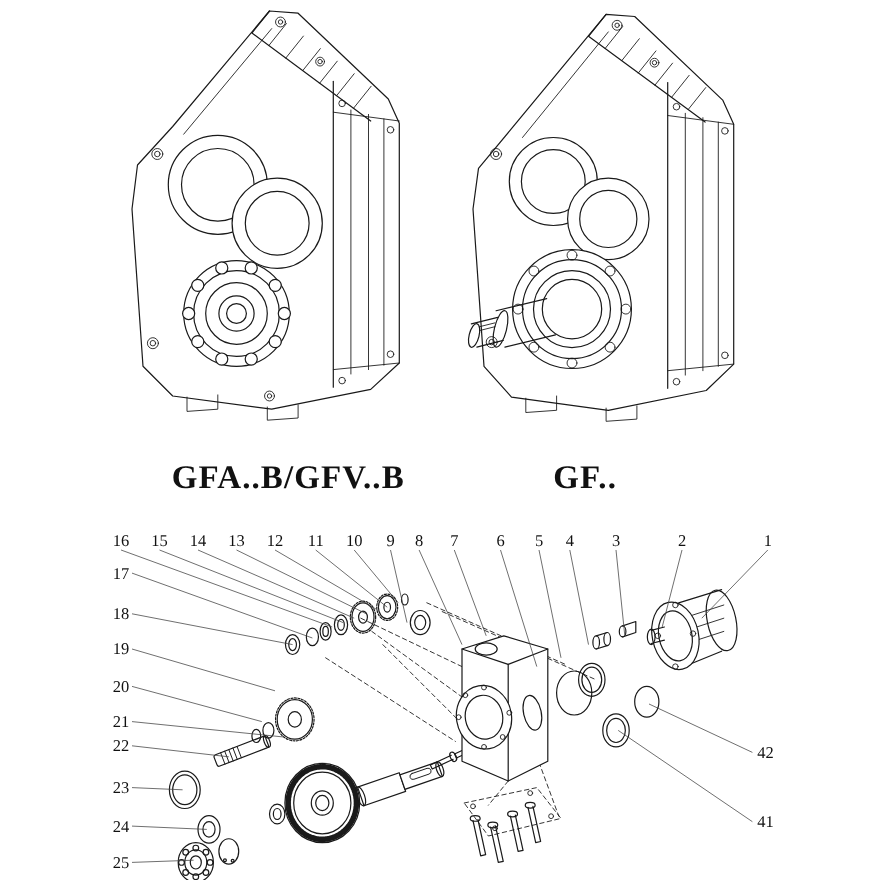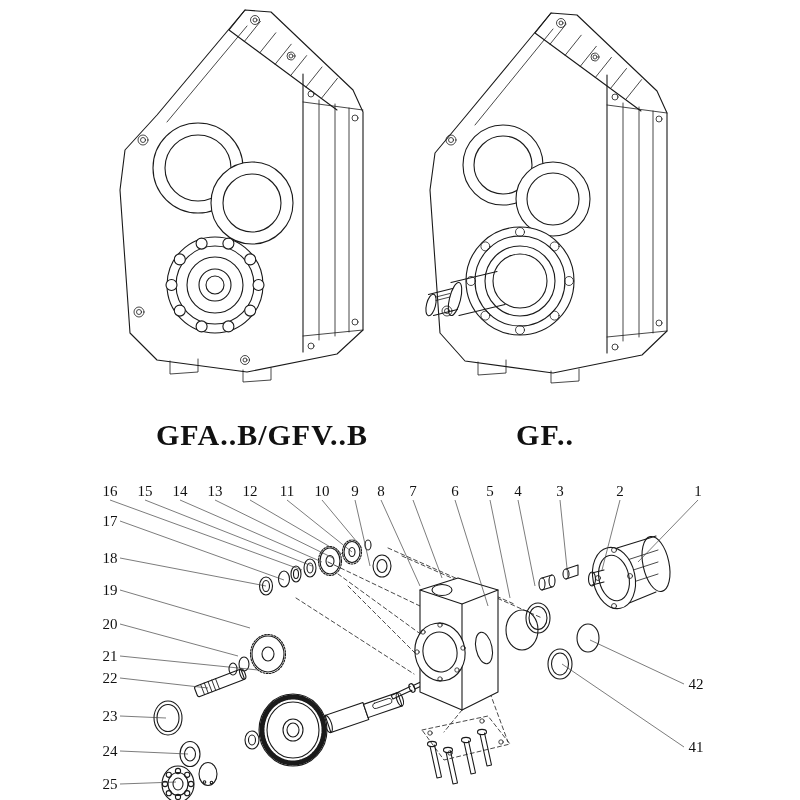--- a/index.html
+++ b/index.html
@@ -127,21 +127,21 @@
       <circle cx="190" cy="52" r="4"></circle>
         <circle cx="190" cy="52" r="2"></circle>
       <circle cx="42" cy="306" r="5"></circle>
         <circle cx="42" cy="306" r="2.5"></circle>
       <circle cx="156" cy="18" r="4.5"></circle>
         <circle cx="156" cy="18" r="2"></circle>
     </g>
   </svg>
 
   <div class="model-label" style="left:112px;width:300px">GFA..B/GFV..B</div>
-  <div class="model-label" style="left:445px;width:200px">GF..</div>
+  <div class="model-label" style="left:432px;width:200px">GF..</div>
 
   <svg class="abs" style="left:90px;top:478px" width="620" height="322" viewBox="0 0 620 322">
 
     <g class="ln dash">
       <path d="M238,84 L330,128"></path>
       <path d="M248,96 L336,160"></path>
       <path d="M258,108 L342,192"></path>
       <path d="M298,70 L424,126"></path>
       <path d="M312,78 L452,140"></path>
       <path d="M372,232 L354,254"></path>

